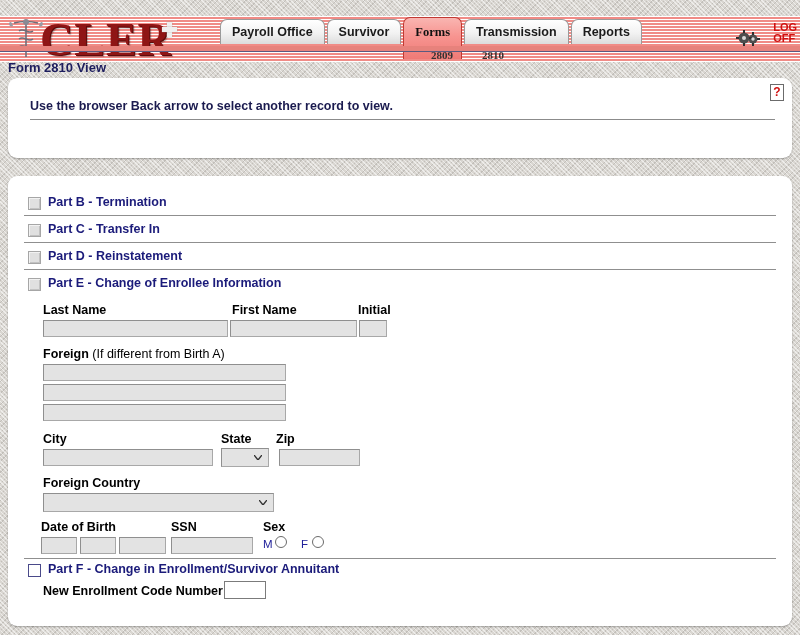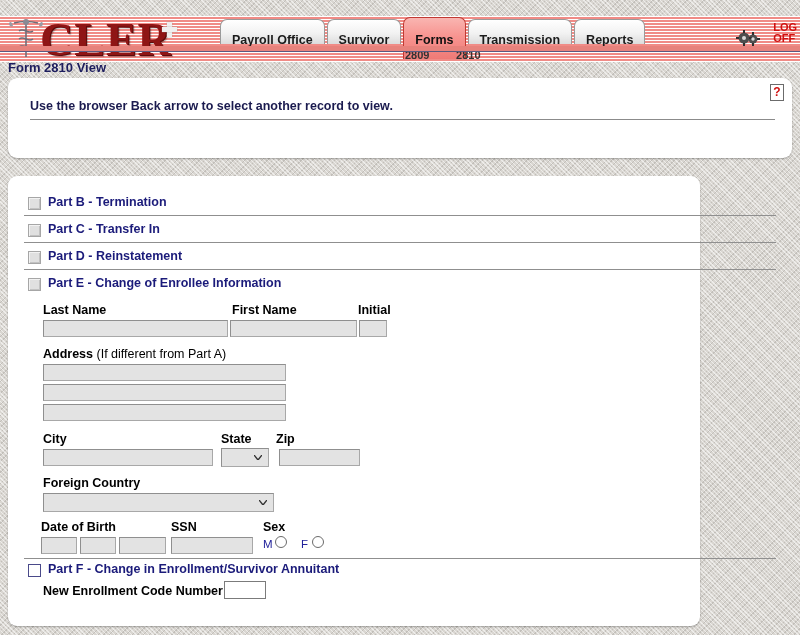--- a/index.html
+++ b/index.html
@@ -86,55 +86,57 @@
   .tabs {
     position: absolute;
     left: 220px; top: 3px;
     height: 28px;
     display: flex;
     align-items: flex-start;
   }
   .tab {
     height: 25px;
     line-height: 25px;
-    padding: 8px 11px;
+    padding: 0 11px;
     font-size: 12.5px;
     font-weight: bold;
     color: #1b1b1b;
     background: linear-gradient(to bottom, #ffffff 0%, #f2f2f2 55%, #dcdcdc 100%);
     border: 1px solid #9a9a9a;
     border-bottom: none;
     border-radius: 7px 7px 0 0;
     margin-right: 2px;
     white-space: nowrap;
     cursor: pointer;
     box-sizing: border-box;
   }
   .tab.active {
     color: #111111;
     background: linear-gradient(to bottom, #f9b5b1 0%, #f79490 45%, #ef7a76 100%);
     border: 1px solid #c03a33;
     border-bottom: none;
     height: 42px;
     line-height: 28px;
     margin-top: -2px;
+    font-family: Liberation Serif, serif;
   }
 
   .subtabs {
     position: absolute;
     left: 405px; top: 33px;
     font-size: 11px;
     font-weight: bold;
     color: #333333;
   }
   .subtab {
     display: inline-block;
     width: 48px;
-    text-align: left;
-    cursor: pointer;
+    text-align: right;
+    cursor: pointer;
+    font-family: Liberation Serif, serif;
   }
 
   .gears {
     position: absolute;
     left: 735px; top: 11px;
     width: 26px; height: 22px;
   }
   .logoff {
     position: absolute;
     right: 3px; top: 6px;
@@ -161,21 +163,21 @@
     background: #ffffff;
     border-radius: 9px;
     box-shadow: 0 1px 2px rgba(0,0,0,0.28);
   }
   .panel-top {
     left: 8px; top: 78px;
     width: 784px; height: 80px;
   }
   .panel-main {
     left: 8px; top: 176px;
-    width: 692px; height: 450px;
+    width: 784px; height: 450px;
   }
 
   .help-icon {
     position: absolute;
     right: 8px; top: 6px;
     width: 14px; height: 17px;
     cursor: pointer;
   }
 
   .instruction {
@@ -416,22 +418,22 @@
 
   <div class="flabel" style="left:35px; top:127px;">Last Name</div>
   <div class="flabel" style="left:224px; top:127px;">First Name</div>
   <div class="flabel" style="left:350px; top:127px;">Initial</div>
 
   <div class="fld" style="left:35px;  top:144px; width:185px;"></div>
   <div class="fld" style="left:222px; top:144px; width:127px;"></div>
   <div class="fld" style="left:351px; top:144px; width:28px;"></div>
 
   <div class="flabel" style="left:35px; top:171px;">
-    <span>Address</span>
-    <span class="thin">(If different from Part A)</span>
+    <span>Foreign</span>
+    <span class="thin">(If different from Birth A)</span>
   </div>
   <div class="fld" style="left:35px; top:188px; width:243px;"></div>
   <div class="fld" style="left:35px; top:208px; width:243px;"></div>
   <div class="fld" style="left:35px; top:228px; width:243px;"></div>
 
   <div class="flabel" style="left:35px;  top:256px;">City</div>
   <div class="flabel" style="left:213px; top:256px;">State</div>
   <div class="flabel" style="left:268px; top:256px;">Zip</div>
 
   <div class="fld" style="left:35px; top:273px; width:170px;"></div>

